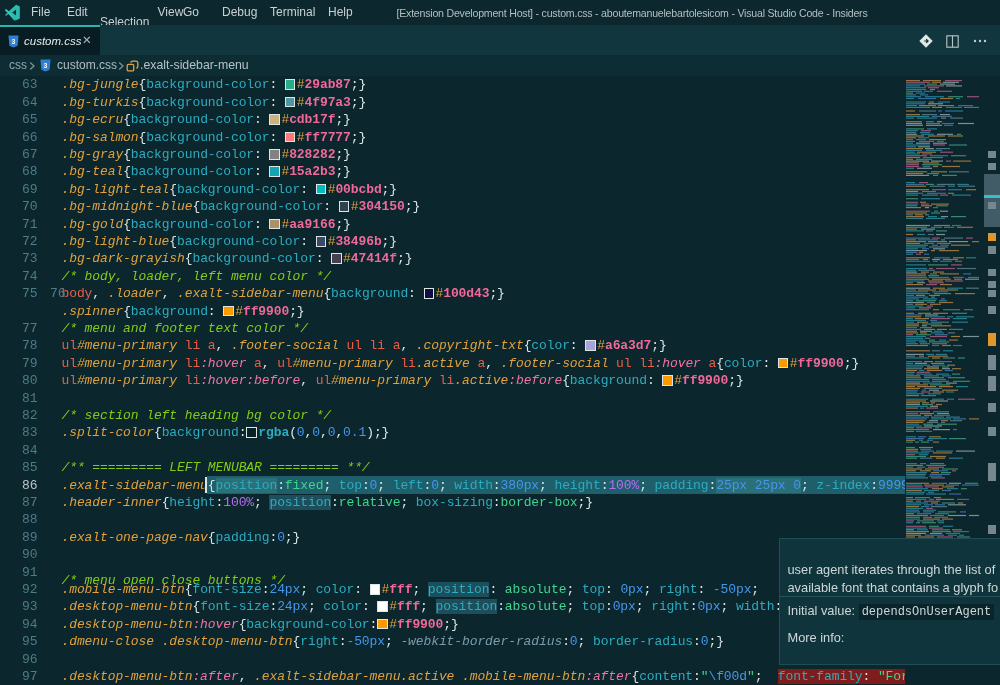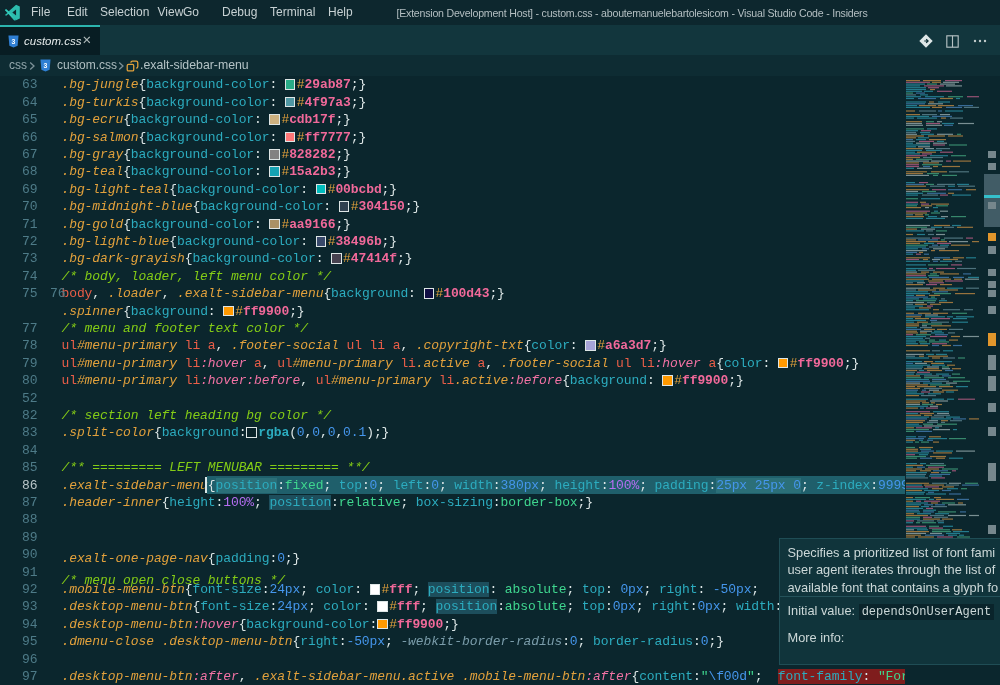--- a/index.html
+++ b/index.html
@@ -81,38 +81,38 @@
 <div class="lnum" style="top:285px;margin-left:28px;">76</div>
 <div class="code" style="top:302.6px;"><span class="o">.spinner</span><span class="w">{</span><span class="p">background</span><span class="w">: </span><i class="sw" style="background:#ff9900"></i><span class="g">#</span><span class="k">ff9900</span><span class="w">;}</span></div>
 <div class="lnum" style="top:320.0px;">77</div>
 <div class="code" style="top:320.0px;"><span class="c">/* menu and footer text color */</span></div>
 <div class="lnum" style="top:337.4px;">78</div>
 <div class="code" style="top:337.4px;"><span class="r">ul</span><span class="o">#menu-primary</span><span class="r"> li a</span><span class="w">, </span><span class="o">.footer-social</span><span class="r"> ul li a</span><span class="w">, </span><span class="o">.copyright-txt</span><span class="w">{</span><span class="p">color</span><span class="w">: </span><i class="sw" style="background:#a6a3d7"></i><span class="g">#</span><span class="k">a6a3d7</span><span class="w">;}</span></div>
 <div class="lnum" style="top:354.8px;">79</div>
 <div class="code" style="top:354.8px;"><span class="r">ul</span><span class="o">#menu-primary</span><span class="r"> li</span><span class="pi">:hover</span><span class="r"> a</span><span class="w">, </span><span class="r">ul</span><span class="o">#menu-primary</span><span class="r"> li</span><span class="o">.active</span><span class="r"> a</span><span class="w">, </span><span class="o">.footer-social</span><span class="r"> ul li</span><span class="pi">:hover</span><span class="r"> a</span><span class="w">{</span><span class="p">color</span><span class="w">: </span><i class="sw" style="background:#ff9900"></i><span class="g">#</span><span class="k">ff9900</span><span class="w">;}</span></div>
 <div class="lnum" style="top:372.2px;">80</div>
 <div class="code" style="top:372.2px;"><span class="r">ul</span><span class="o">#menu-primary</span><span class="r"> li</span><span class="pi">:hover:before</span><span class="w">, </span><span class="r">ul</span><span class="o">#menu-primary</span><span class="r"> li</span><span class="o">.active</span><span class="pi">:before</span><span class="w">{</span><span class="p">background</span><span class="w">: </span><i class="sw" style="background:#ff9900"></i><span class="g">#</span><span class="k">ff9900</span><span class="w">;}</span></div>
-<div class="lnum" style="top:389.6px;">52</div>
+<div class="lnum" style="top:389.6px;">81</div>
 <div class="code" style="top:389.6px;"></div>
 <div class="lnum" style="top:407.0px;">82</div>
 <div class="code" style="top:407.0px;"><span class="c">/* section left heading bg color */</span></div>
 <div class="lnum" style="top:424.4px;">83</div>
 <div class="code" style="top:424.4px;"><span class="o">.split-color</span><span class="w">{</span><span class="p">background</span><span class="w">:</span><i class="sw" style="background:rgba(0,0,0,0.1)"></i><span class="pb">rgba</span><span class="w">(</span><span class="b">0</span><span class="w">,</span><span class="b">0</span><span class="w">,</span><span class="b">0</span><span class="w">,</span><span class="b">0.1</span><span class="w">)</span><span class="w">;}</span></div>
 <div class="lnum" style="top:441.8px;">84</div>
 <div class="code" style="top:441.8px;"></div>
 <div class="lnum" style="top:459.2px;">85</div>
 <div class="code" style="top:459.2px;"><span class="c">/** ========= LEFT MENUBAR ========= **/</span></div>
 <div class="lnum" style="top:476.6px;color:#b9c6c9;">86</div>
 <div class="code" style="top:476.6px;"><span class="o">.exalt-sidebar-menu</span><span class="w">{</span><span class="p hls">position</span><span class="w">:</span><span class="gr">fixed</span><span class="w">; </span><span class="p">top</span><span class="w">:</span><span class="b">0</span><span class="w">; </span><span class="p">left</span><span class="w">:</span><span class="b">0</span><span class="w">; </span><span class="p">width</span><span class="w">:</span><span class="b">380px</span><span class="w">; </span><span class="p">height</span><span class="w">:</span><span class="pu">100%</span><span class="w">; </span><span class="p">padding</span><span class="w">:</span><span class="b hls">25px 25px 0</span><span class="w">; </span><span class="p">z-index</span><span class="w">:</span><span class="b">9999</span><span class="w">;}</span></div>
 <div class="lnum" style="top:494.0px;">87</div>
 <div class="code" style="top:494.0px;"><span class="o">.header-inner</span><span class="w">{</span><span class="p">height</span><span class="w">:</span><span class="pu">100%</span><span class="w">; </span><span class="p hl">position</span><span class="w">:</span><span class="gr">relative</span><span class="w">; </span><span class="p">box-sizing</span><span class="w">:</span><span class="gr">border-box</span><span class="w">;}</span></div>
 <div class="lnum" style="top:511.4px;">88</div>
 <div class="code" style="top:511.4px;"></div>
 <div class="lnum" style="top:528.8px;">89</div>
-<div class="code" style="top:528.8px;margin-top:21px;"><span class="o">.exalt-one-page-nav</span><span class="w">{</span><span class="p">padding</span><span class="w">:</span><span class="b">0</span><span class="w">;}</span></div>
+<div class="code" style="top:528.8px;"><span class="o">.exalt-one-page-nav</span><span class="w">{</span><span class="p">padding</span><span class="w">:</span><span class="b">0</span><span class="w">;}</span></div>
 <div class="lnum" style="top:546.2px;">90</div>
 <div class="code" style="top:546.2px;"></div>
 <div class="lnum" style="top:563.6px;">91</div>
 <div class="code" style="top:563.6px;margin-top:8px;"><span class="c">/* menu open close buttons */</span></div>
 <div class="lnum" style="top:581.0px;">92</div>
 <div class="code" style="top:581.0px;"><span class="o">.mobile-menu-btn</span><span class="w">{</span><span class="p">font-size</span><span class="w">:</span><span class="b">24px</span><span class="w">; </span><span class="p">color</span><span class="w">: </span><i class="sw" style="background:#ffffff"></i><span class="g">#</span><span class="k">fff</span><span class="w">; </span><span class="p hl">position</span><span class="w">: </span><span class="gr">absolute</span><span class="w">; </span><span class="p">top</span><span class="w">: </span><span class="b">0px</span><span class="w">; </span><span class="p">right</span><span class="w">: </span><span class="b">-50px</span><span class="w">;</span></div>
 <div class="lnum" style="top:598.4px;">93</div>
 <div class="code" style="top:598.4px;"><span class="o">.desktop-menu-btn</span><span class="w">{</span><span class="p">font-size</span><span class="w">:</span><span class="b">24px</span><span class="w">; </span><span class="p">color</span><span class="w">: </span><i class="sw" style="background:#ffffff"></i><span class="g">#</span><span class="k">fff</span><span class="w">; </span><span class="p hl">position</span><span class="w">:</span><span class="gr">absolute</span><span class="w">; </span><span class="p">top</span><span class="w">:</span><span class="b">0px</span><span class="w">; </span><span class="p">right</span><span class="w">:</span><span class="b">0px</span><span class="w">; </span><span class="p">width</span><span class="w">:</span><span class="b">380px</span></div>
 <div class="lnum" style="top:615.8px;">94</div>
 <div class="code" style="top:615.8px;"><span class="o">.desktop-menu-btn</span><span class="pi">:hover</span><span class="w">{</span><span class="p">background-color</span><span class="w">:</span><i class="sw" style="background:#ff9900"></i><span class="g">#</span><span class="k">ff9900</span><span class="w">;}</span></div>
@@ -804,21 +804,21 @@
 <div class="rsq" style="top:470.0px;height:9px;"></div>
 <div class="rsq" style="top:146.5px;height:7px;"></div>
 </div>
 <div class="abs" id="titlebar">
 <svg class="abs" style="left:4px;top:4px;" width="17" height="17" viewBox="0 0 100 100">
 <path d="M71,5 L93,15 L93,85 L71,95 L28,57 L13,69 L5,64 L24,50 L5,36 L13,31 L28,43 Z M71,32 L49,50 L71,68 Z" fill="#2cbcae"></path>
 <path d="M5,36 L13,31 L71,95 L60,97 Z" fill="#36d3c3" opacity="0.85"></path>
 </svg>
 <span class="menuitem" style="left:31px;">File</span>
     <span class="menuitem" style="left:67px;">Edit</span>
-    <span class="menuitem" style="left:100px;">Selection</span>
+    <span class="menuitem" style="left:100px;margin-top:10px;">Selection</span>
     <span class="menuitem" style="left:157.5px;">View</span>
     <span class="menuitem" style="left:183px;">Go</span>
     <span class="menuitem" style="left:222px;">Debug</span>
     <span class="menuitem" style="left:270px;">Terminal</span>
     <span class="menuitem" style="left:328px;">Help</span>
 <div id="wintitle">[Extension Development Host] - custom.css - aboutemanuelebartolesicom - Visual Studio Code - Insiders</div>
 </div>
 <div class="abs" id="tabstrip"></div>
 <div class="abs" id="tab">
 <svg class="abs" style="left:8px;top:8px;" width="11" height="13" viewBox="0 0 24 28">
@@ -854,19 +854,18 @@
 <svg class="abs" style="left:116.5px;top:6px;" width="8" height="10" viewBox="0 0 8 10">
       <path d="M2.2,1.5 L6,5 L2.2,8.5" stroke="#7d9298" stroke-width="1.3" fill="none"></path>
     </svg>
 <svg class="abs" style="left:126px;top:4.5px;" width="13" height="13" viewBox="0 0 16 16">
 <rect x="1.5" y="5.5" width="8" height="8" rx="1.5" fill="none" stroke="#e2a13c" stroke-width="1.6"></rect>
 <path d="M6,3.5 C6,2.4 6.9,1.5 8,1.5 L12.5,1.5 C13.6,1.5 14.5,2.4 14.5,3.5 L14.5,8 C14.5,9.1 13.6,10 12.5,10" fill="none" stroke="#e2a13c" stroke-width="1.6"></path>
 </svg>
 <span class="abs" style="left:140px;color:#b4c3c6;font-size:12.3px;">.exalt-sidebar-menu</span>
 </div>
 <div class="abs" id="tooltip">
-<div class="ttline" style="top:6px;">Specifies a prioritized list of font fami</div>
 <div class="ttline" style="top:23.5px;">user agent iterates through the list of</div>
 <div class="ttline" style="top:41px;">available font that contains a glyph fo</div>
 <div id="ttsep"></div>
 <div class="ttline" style="top:64px;">Initial value: <span class="chip">dependsOnUserAgent</span></div>
 <div class="ttline" style="top:91px;">More info:</div>
 </div>
 
 </body></html>

